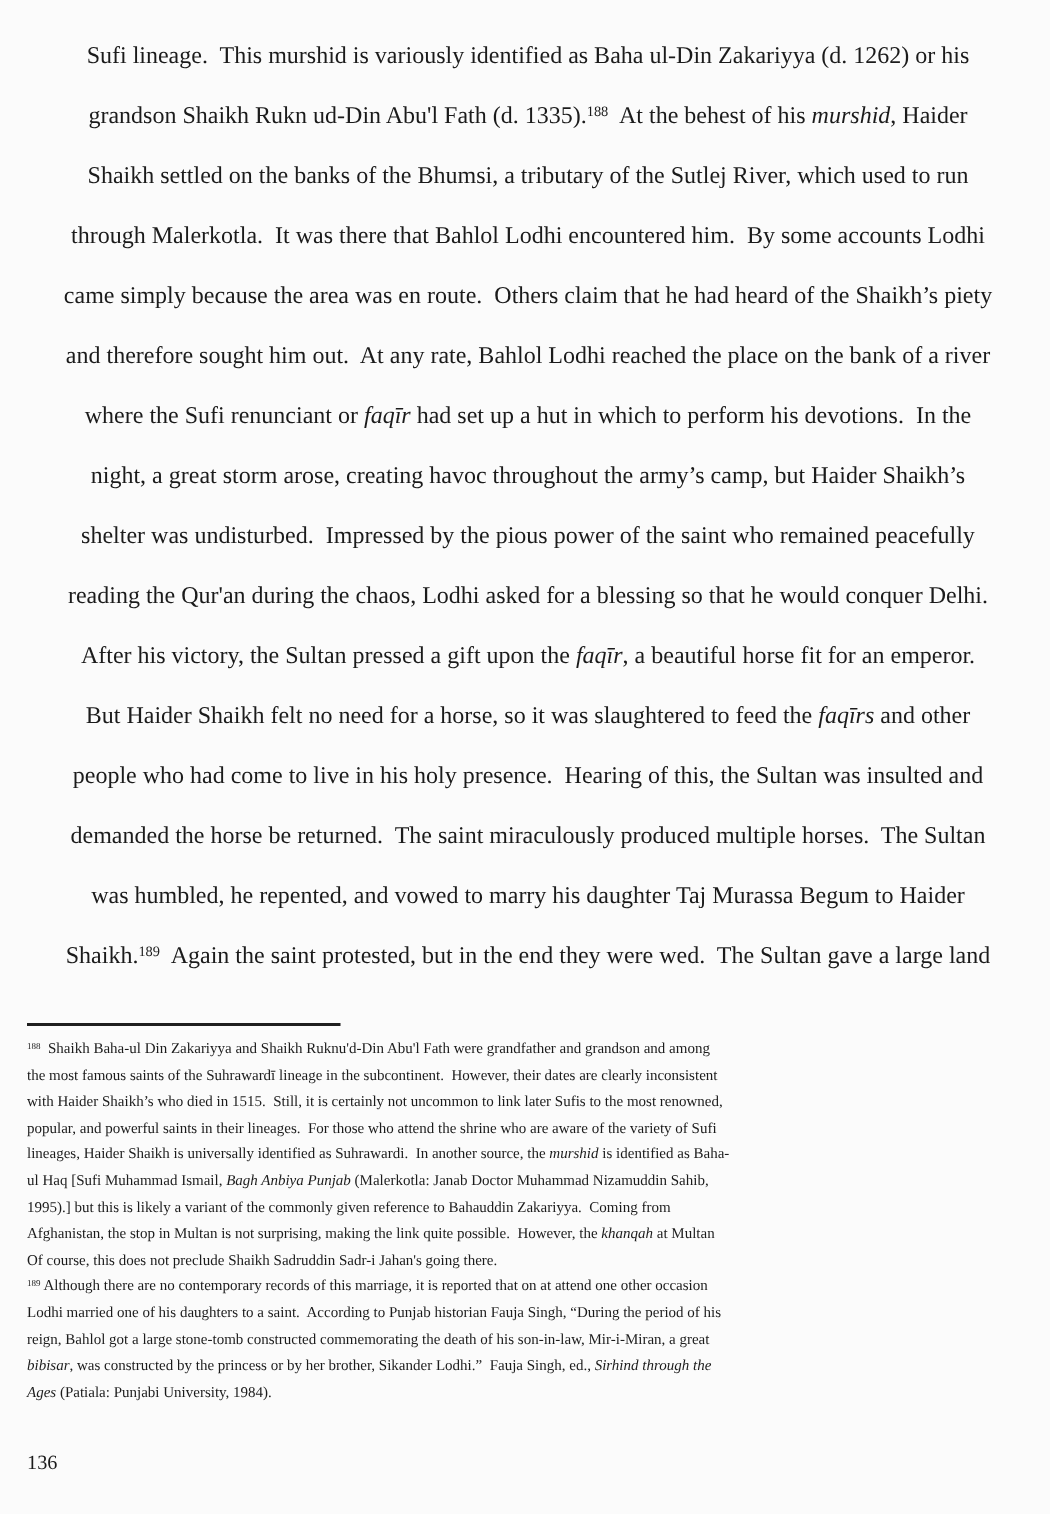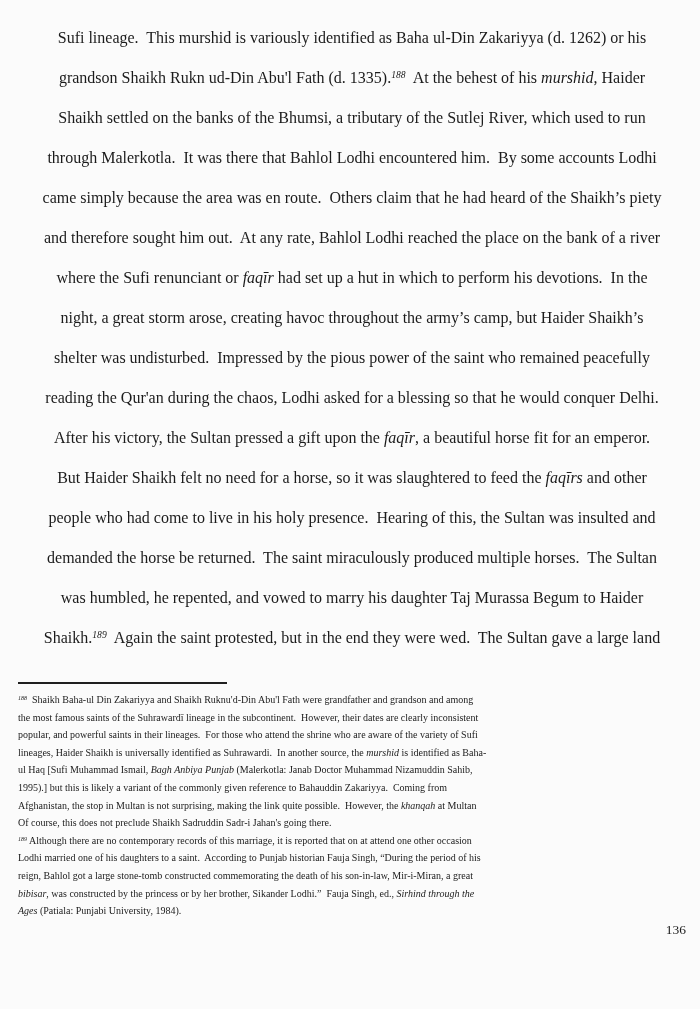--- a/index.html
+++ b/index.html
@@ -27,37 +27,36 @@
   }
   .line em {
     font-style: italic;
   }
   sup.fnref {
     font-size: 0.60em;
     line-height: 0;
     position: relative;
     top: -0.48em;
     vertical-align: baseline;
-    font-style: italic;
   }
   .footnote-separator {
     width: 209px;
     height: 0;
     border-top: 2px solid #1f1f1f;
     margin-top: 24px;
     margin-bottom: 7px;
   }
   .footnotes .line {
     font-size: 10px;
     line-height: 17.6px;
     white-space: pre;
   }
   .page-number {
-    margin-top: 2px;
-    text-align: right;
+    margin-top: 30px;
+    text-align: left;
     font-size: 13.5px;
     line-height: 16px;
   }
 </style>
 </head>
 <body>
 
 <div class="page">
 
   <div class="main-text" id="main-text">
@@ -78,20 +77,21 @@
       <div class="line"><span>was humbled, he repented, and vowed to marry his daughter Taj Murassa Begum to Haider</span></div>
       <div class="line"><span>Shaikh.</span><sup class="fnref">189</sup><span>  Again the saint protested, but in the end they were wed.  The Sultan gave a large land</span></div>
     </div>
 
   <div class="footnote-separator"></div>
 
   <div class="footnotes" id="footnotes">
       <div>
         <div class="line"><sup class="fnref">188</sup><span>  Shaikh Baha-ul Din Zakariyya and Shaikh Ruknu'd-Din Abu'l Fath were grandfather and grandson and among</span></div>
         <div class="line"><span>the most famous saints of the Suhrawardī lineage in the subcontinent.  However, their dates are clearly inconsistent</span></div>
+        <div class="line"><span>with Haider Shaikh’s who died in 1515.  Still, it is certainly not uncommon to link later Sufis to the most renowned,</span></div>
         <div class="line"><span>popular, and powerful saints in their lineages.  For those who attend the shrine who are aware of the variety of Sufi</span></div>
         <div class="line"><span>lineages, Haider Shaikh is universally identified as Suhrawardi.  In another source, the </span><em>murshid</em><span> is identified as Baha-</span></div>
         <div class="line"><span>ul Haq [Sufi Muhammad Ismail, </span><em>Bagh Anbiya Punjab</em><span> (Malerkotla: Janab Doctor Muhammad Nizamuddin Sahib,</span></div>
         <div class="line"><span>1995).] but this is likely a variant of the commonly given reference to Bahauddin Zakariyya.  Coming from</span></div>
         <div class="line"><span>Afghanistan, the stop in Multan is not surprising, making the link quite possible.  However, the </span><em>khanqah</em><span> at Multan</span></div>
         <div class="line"><span>Of course, this does not preclude Shaikh Sadruddin Sadr-i Jahan's going there.</span></div>
       </div>
       <div>
         <div class="line"><sup class="fnref">189</sup><span> Although there are no contemporary records of this marriage, it is reported that on at attend one other occasion</span></div>
         <div class="line"><span>Lodhi married one of his daughters to a saint.  According to Punjab historian Fauja Singh, “During the period of his</span></div>

